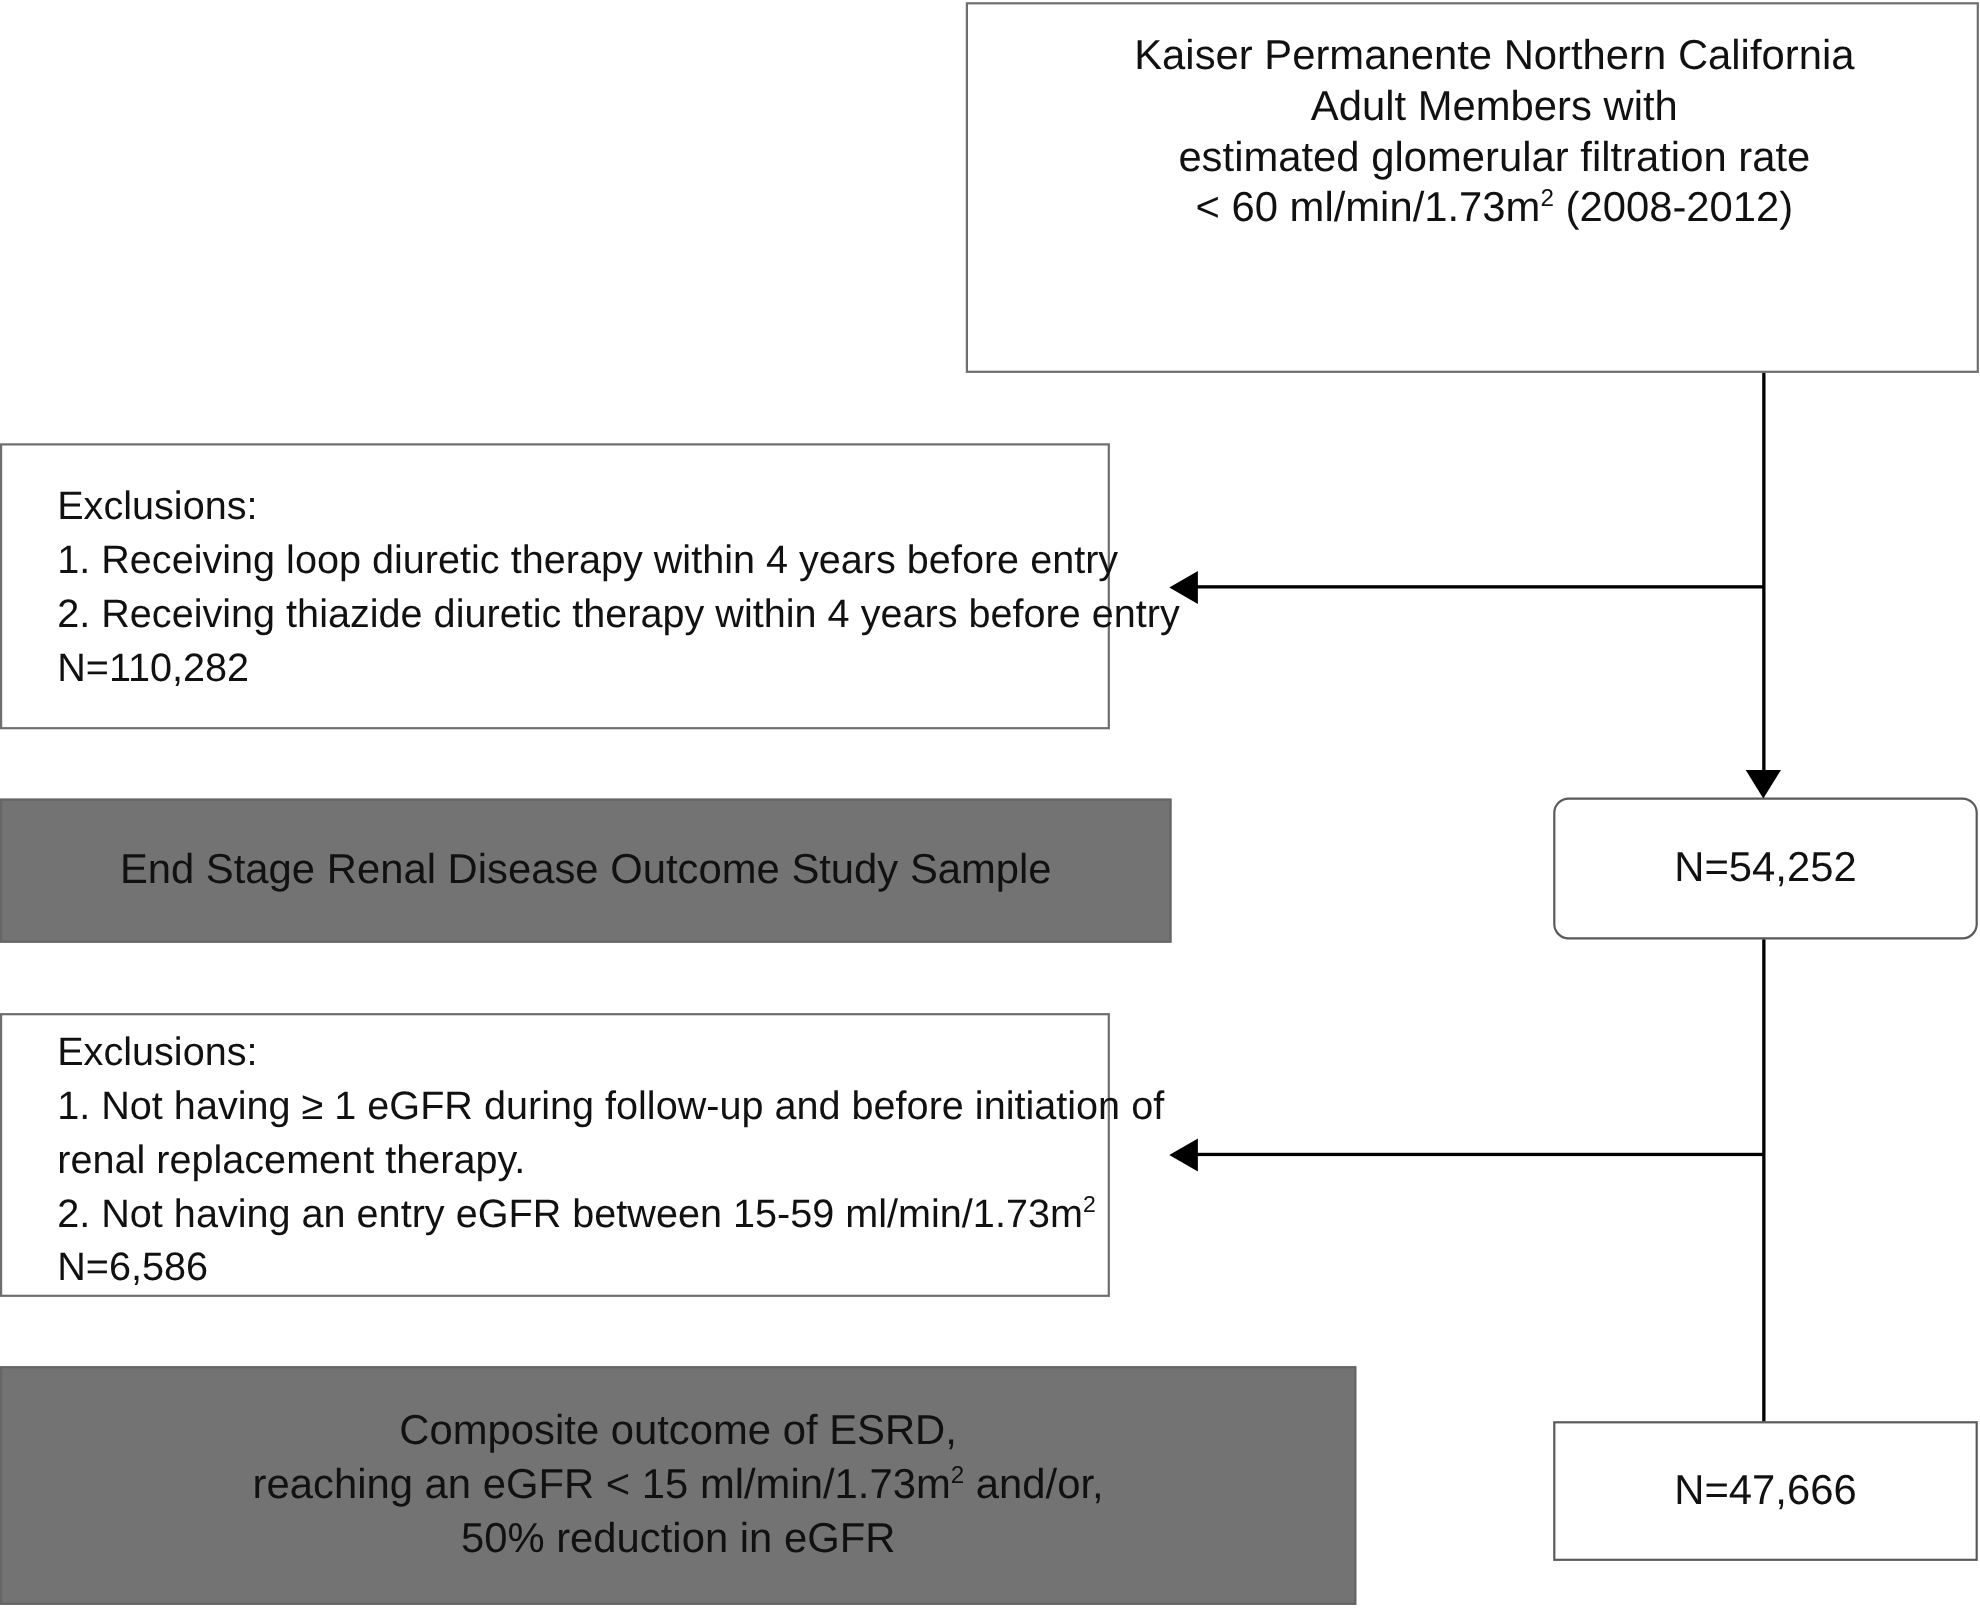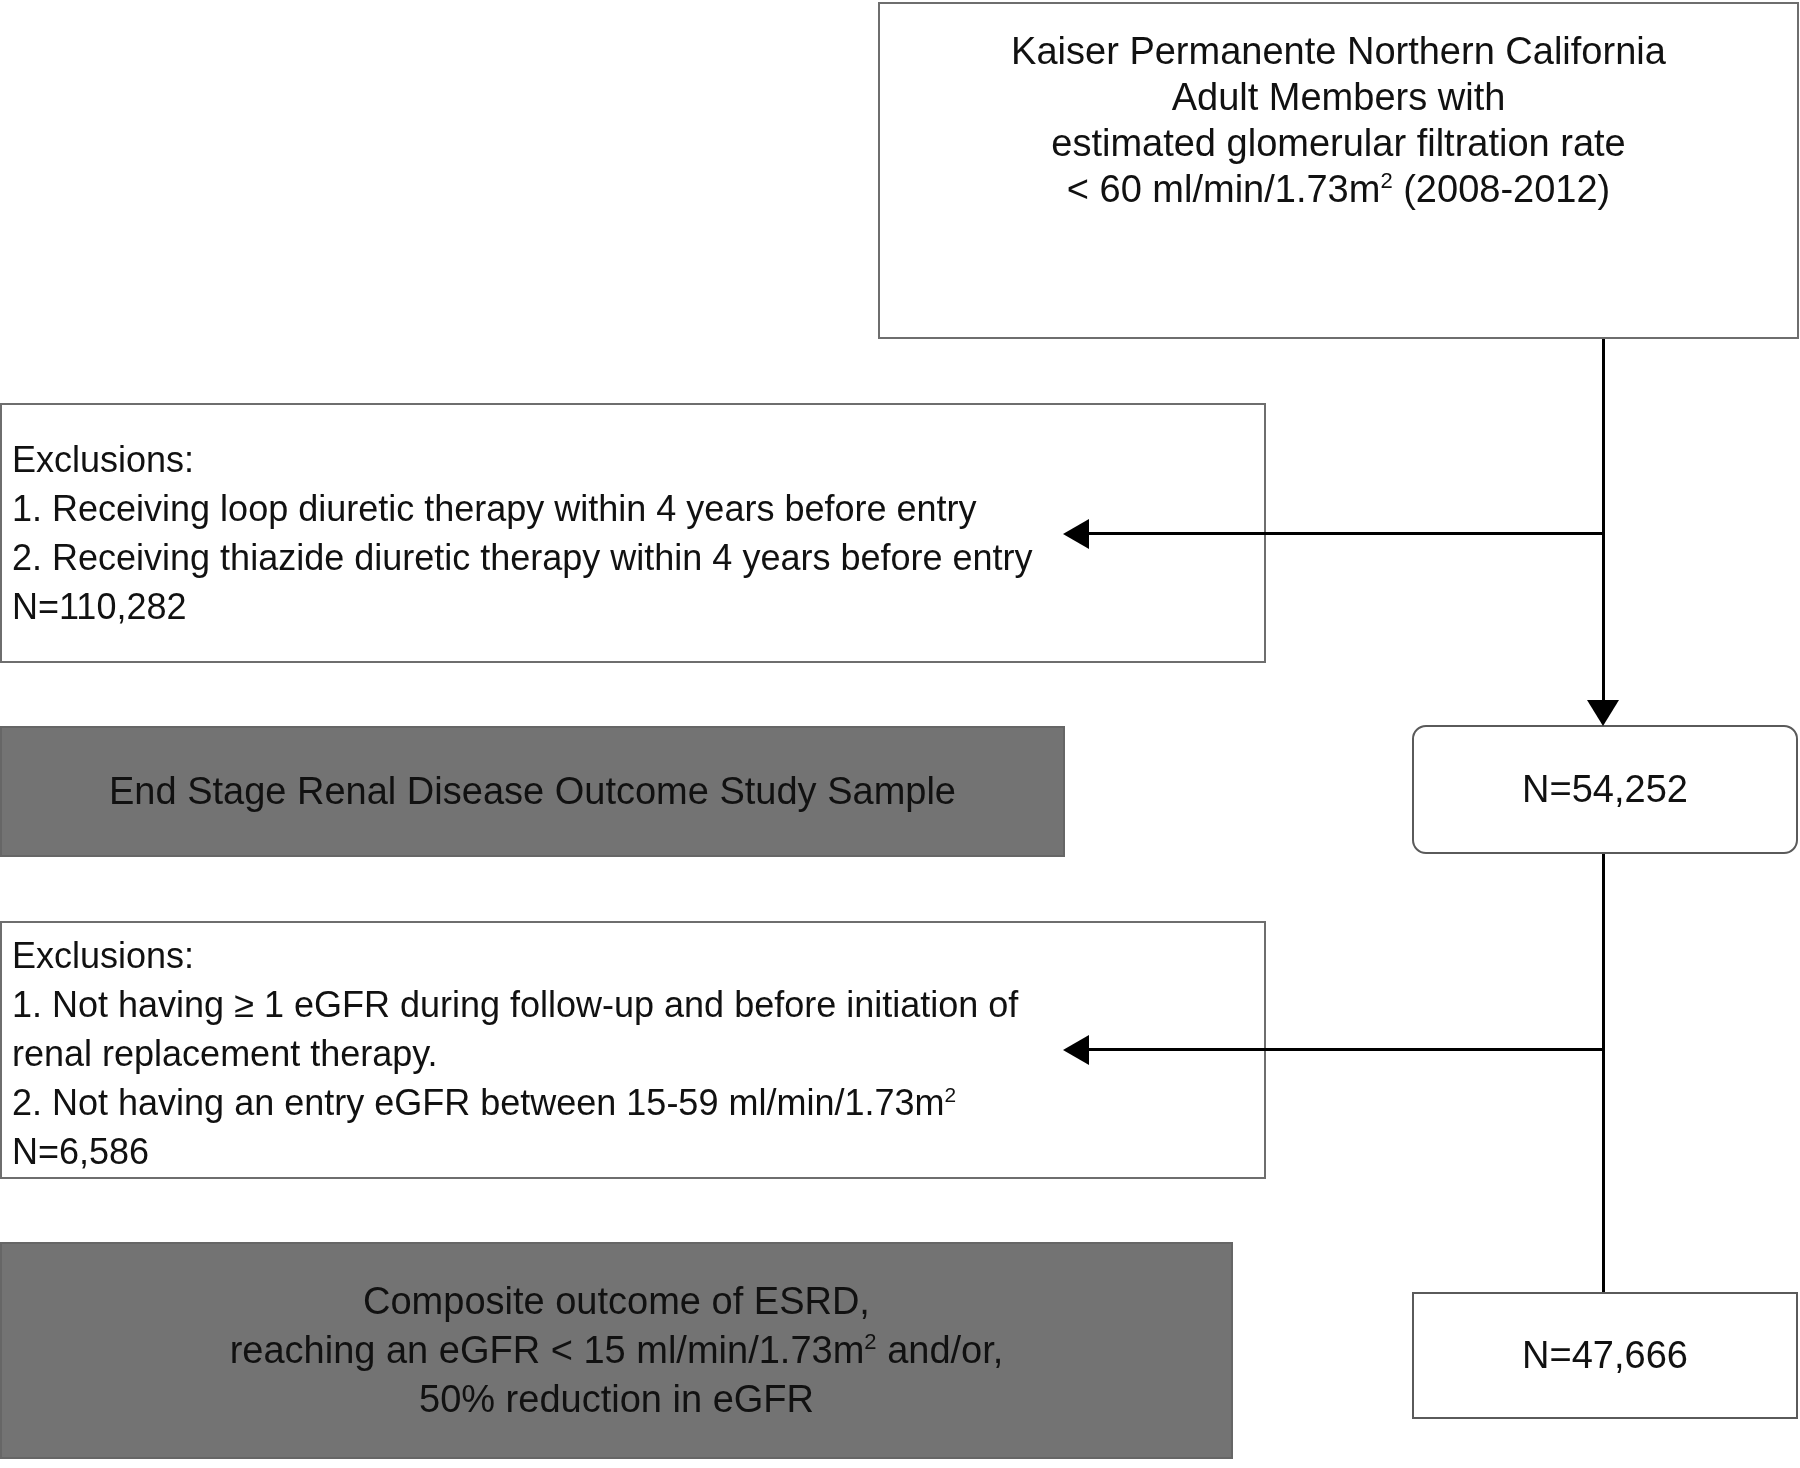--- a/index.html
+++ b/index.html
@@ -5,31 +5,31 @@
   html,body{margin:0;padding:0;background:#ffffff;}
   .canvas{
     position:relative;
     width:1800px;height:1468px;
     background:#ffffff;
     font-family:"Liberation Sans", sans-serif;
     color:#111111;
     overflow:hidden;
   }
   .box{position:absolute;box-sizing:border-box;background:#ffffff;}
-  .bordered{border:2px solid #6e6e6e;}
+  .bordered{border:2px solid #6e6e6e;padding-left:40px;}
   .gray-fill{background:#737373;border:2px solid #666666;}
   .center-col{display:flex;flex-direction:column;justify-content:center;align-items:center;text-align:center;}
 
   .top-box{
     left:878px;top:2px;width:921px;height:337px;
     font-size:38px;line-height:46px;text-align:center;
     padding-top:24px;
   }
   .excl-box{
-    left:0px;width:1266px;
+    left:0px;width:1009px;
     font-size:36px;line-height:49px;text-align:left;
     white-space:nowrap;
   }
   .excl-box .line{padding-left:10px;}
   .excl-1{top:403px;height:260px;padding-top:30px;}
   .excl-2{top:921px;height:258px;padding-top:8px;}
 
   .gray-1{left:0px;top:726px;width:1065px;height:131px;font-size:38px;line-height:49px;}
   .gray-2{left:0px;top:1242px;width:1233px;height:217px;font-size:38px;line-height:49px;}
 

